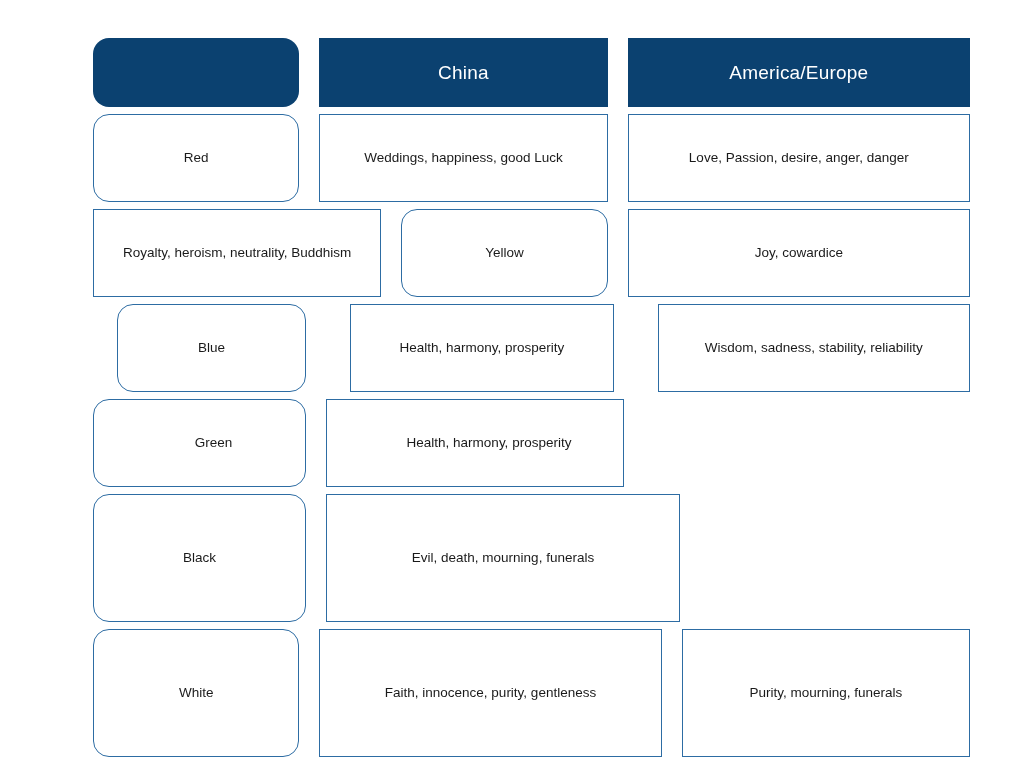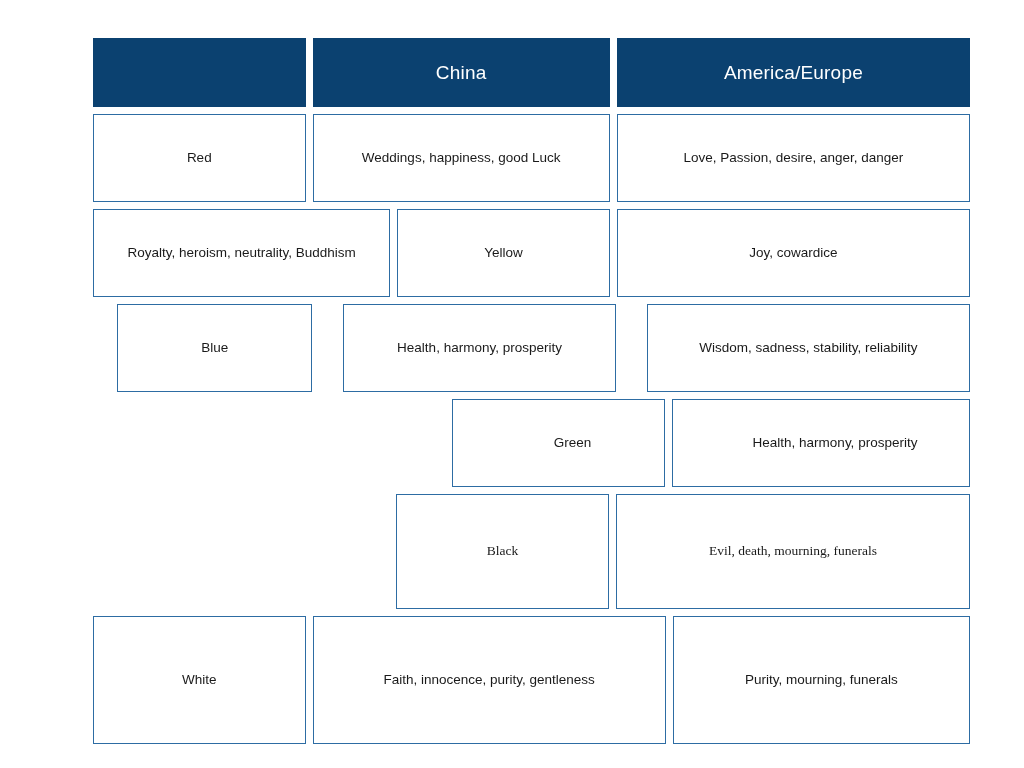--- a/index.html
+++ b/index.html
@@ -23,32 +23,31 @@
     position: absolute;
     left: 93px;
     top: 38px;
     width: 877px;
     display: flex;
     flex-direction: column;
     gap: 7px;
   }
   .row {
     display: flex;
-    gap: 7px;
-    justify-content: flex-end;
+    gap: 20px;
   }
   .cell {
     box-sizing: border-box;
     display: flex;
     align-items: center;
     justify-content: center;
     text-align: center;
     padding: 6px 10px;
   }
-  .col-0 { width: 213px; }
+  .col-0 { width: 213px; border-radius: 16px; }
   .col-1 { width: 298px; }
   .col-2 { width: 354px; }
 
   .header-row .cell {
     height: 69px;
     background: #0b4170;
     color: #ffffff;
     font-size: 19px;
     letter-spacing: 0.2px;
   }
@@ -60,21 +59,21 @@
     background: #ffffff;
     border: 1.5px solid #2d6ca3;
     color: #1a1a1a;
     font-size: 13.5px;
     line-height: 1.35;
   }
   .r0 .cell { height: 88px; }
   .r1 .cell { height: 88px; }
   .r2 .cell { height: 88px; margin-left: 24px; }
   .r3 .cell { height: 88px; padding-left: 38px; }
-  .r4 .cell { height: 115px; font-family: Liberation Serif, serif; }
+  .r4 .cell { height: 128px; }
   .r5 .cell { height: 128px; }
 </style>
 </head>
 <body>
 
 <div class="sheet">
   <div class="table">
 
     <div class="row header-row">
       <div class="cell col-0 blank"></div>

